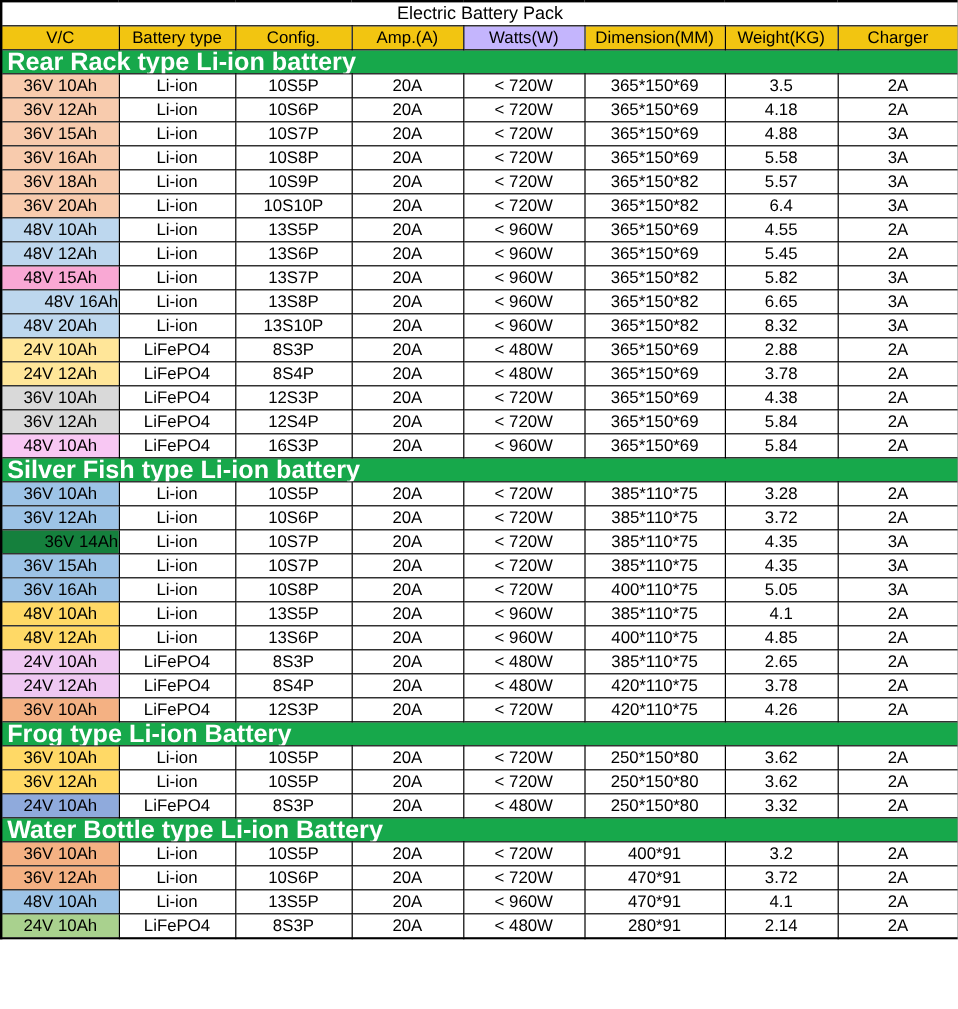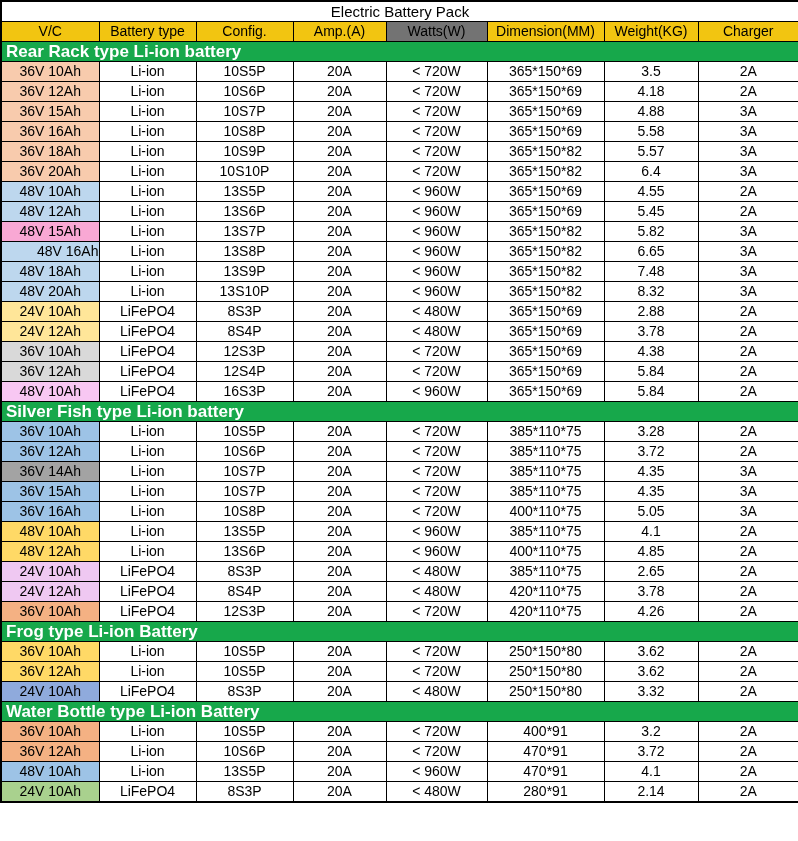--- a/index.html
+++ b/index.html
@@ -35,21 +35,21 @@
     background: #ffffff;
   }
   td.col-header {
     font-size: 14px;
   }
   td.section-cell {
     color: #ffffff;
     font-weight: bold;
     text-align: left;
     padding-left: 4px;
-    font-size: 17px;
+    font-size: 21px;
   }
 </style>
 </head>
 <body>
 
 <div class="wrap">
   <table>
     <colgroup>
         <col style="width: 98px;">
         <col style="width: 97px;">
@@ -62,21 +62,21 @@
       </colgroup>
     <tbody id="table-body">
       <tr>
         <td class="title-cell" colspan="8">Electric Battery Pack</td>
       </tr>
       <tr id="header-row">
           <td class="col-header" style="background: rgb(242, 197, 17);">V/C</td>
           <td class="col-header" style="background: rgb(242, 197, 17);">Battery type</td>
           <td class="col-header" style="background: rgb(242, 197, 17);">Config.</td>
           <td class="col-header" style="background: rgb(242, 197, 17);">Amp.(A)</td>
-          <td class="col-header" style="background: #737373;">Watts(W)</td>
+          <td class="col-header" style="background: #c4b5fd;">Watts(W)</td>
           <td class="col-header" style="background: rgb(242, 197, 17);">Dimension(MM)</td>
           <td class="col-header" style="background: rgb(242, 197, 17);">Weight(KG)</td>
           <td class="col-header" style="background: rgb(242, 197, 17);">Charger</td>
         </tr>
     <tr>
           <td class="section-cell" colspan="8" style="background: rgb(23, 168, 75);">Rear Rack type Li-ion battery</td>
         </tr>
         <tr>
           <td style="background: rgb(248, 203, 173);">36V 10Ah</td>
           <td>Li-ion</td>
@@ -171,30 +171,20 @@
           <td style="background: rgb(189, 215, 238); text-align: right;">48V 16Ah</td>
           <td>Li-ion</td>
           <td>13S8P</td>
           <td>20A</td>
           <td>&lt; 960W</td>
           <td>365*150*82</td>
           <td>6.65</td>
           <td>3A</td>
         </tr>
         <tr>
-          <td style="background: rgb(189, 215, 238);">48V 18Ah</td>
-          <td>Li-ion</td>
-          <td>13S9P</td>
-          <td>20A</td>
-          <td>&lt; 960W</td>
-          <td>365*150*82</td>
-          <td>7.48</td>
-          <td>3A</td>
-        </tr>
-        <tr>
           <td style="background: rgb(189, 215, 238);">48V 20Ah</td>
           <td>Li-ion</td>
           <td>13S10P</td>
           <td>20A</td>
           <td>&lt; 960W</td>
           <td>365*150*82</td>
           <td>8.32</td>
           <td>3A</td>
         </tr>
         <tr>
@@ -264,21 +254,21 @@
           <td style="background: rgb(157, 195, 230);">36V 12Ah</td>
           <td>Li-ion</td>
           <td>10S6P</td>
           <td>20A</td>
           <td>&lt; 720W</td>
           <td>385*110*75</td>
           <td>3.72</td>
           <td>2A</td>
         </tr>
         <tr>
-          <td style="background: #a3a3a3;">36V 14Ah</td>
+          <td style="background: #15803d; text-align: right;">36V 14Ah</td>
           <td>Li-ion</td>
           <td>10S7P</td>
           <td>20A</td>
           <td>&lt; 720W</td>
           <td>385*110*75</td>
           <td>4.35</td>
           <td>3A</td>
         </tr>
         <tr>
           <td style="background: rgb(157, 195, 230);">36V 15Ah</td>

